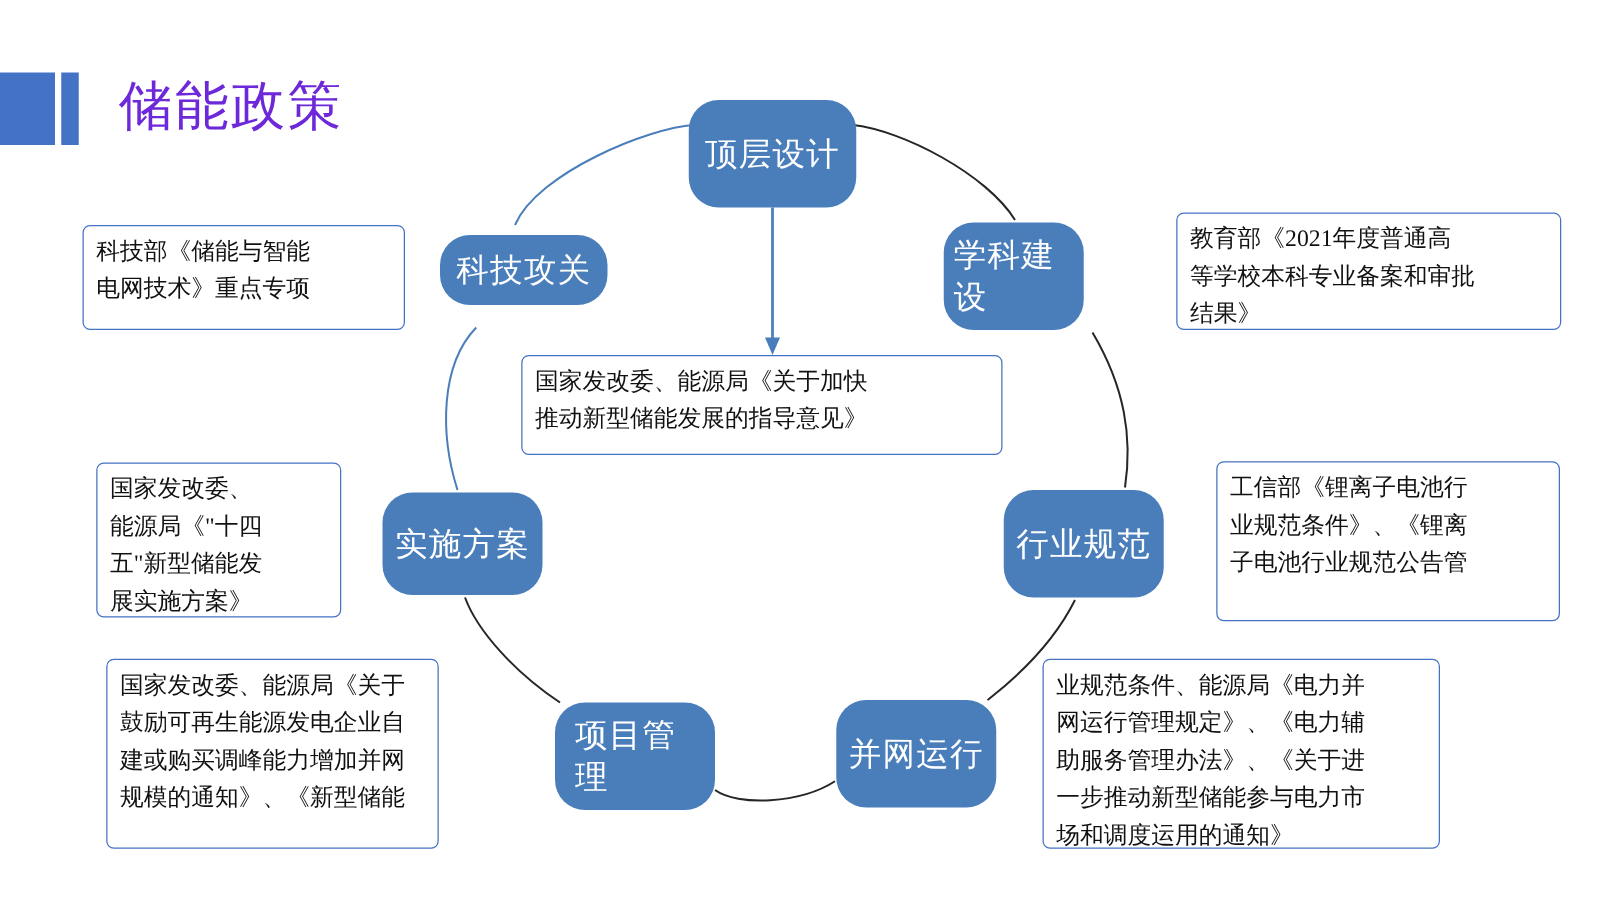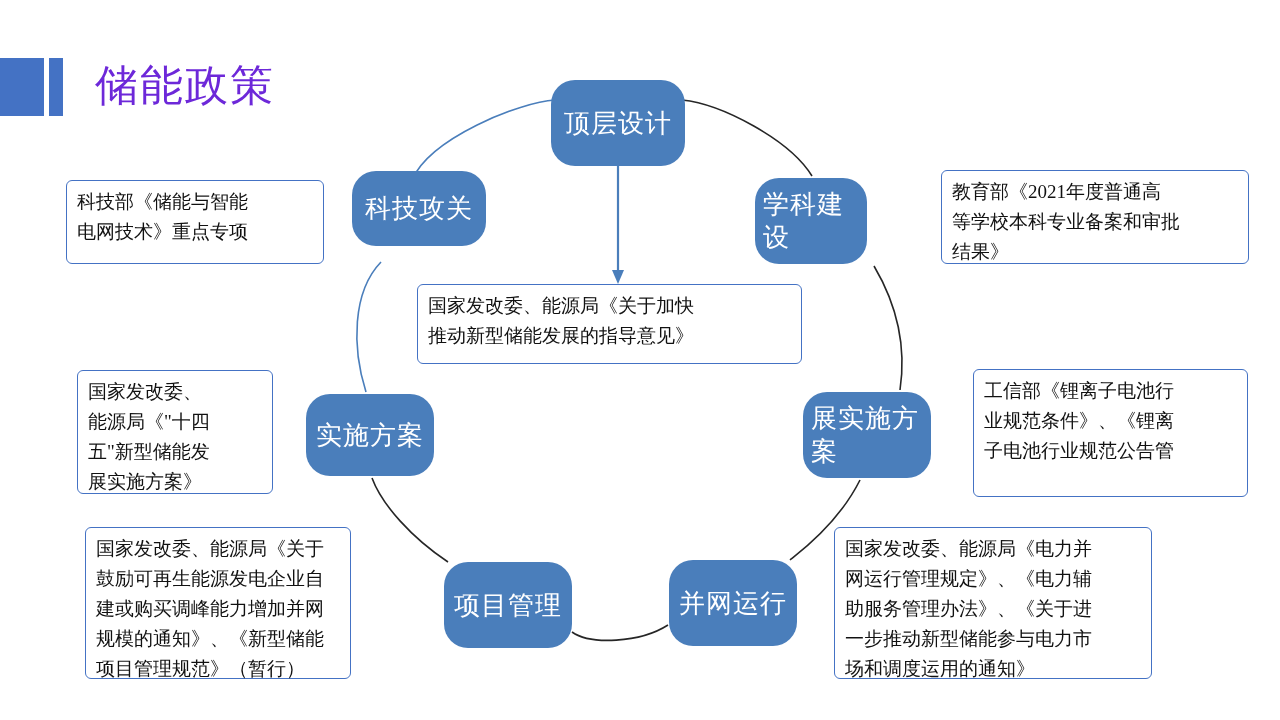--- a/index.html
+++ b/index.html
@@ -68,25 +68,25 @@
     display: flex;
     align-items: center;
     justify-content: center;
     box-sizing: border-box;
     padding: 4px 8px;
     letter-spacing: 1px;
   }
   .node-label { display: block; }
 
   #node-top       { left: 551px; top: 80px;  width: 134px; height: 86px; }
-  #node-tech      { left: 352px; top: 171px; width: 134px; height: 75px; }
+  #node-tech      { left: 352px; top: 188px; width: 134px; height: 56px; }
   #node-discipline{ left: 755px; top: 178px; width: 112px; height: 86px; }
   #node-plan      { left: 306px; top: 394px; width: 128px; height: 82px; }
   #node-standard  { left: 803px; top: 392px; width: 128px; height: 86px; }
-  #node-project   { left: 444px; top: 562px; width: 128px; height: 86px; }
+  #node-project   { left: 444px; top: 562px; width: 128px; height: 86px; padding-left: 16px; }
   #node-grid      { left: 669px; top: 560px; width: 128px; height: 86px; }
 
   
   .callout {
     position: absolute;
     border: 1.4px solid #4472C4;
     border-radius: 6px;
     background: #ffffff;
     color: #111111;
     font-size: 19px;
@@ -146,21 +146,21 @@
   <div class="node" id="node-tech">
     <span class="node-label">科技攻关</span>
   </div>
   <div class="node" id="node-discipline">
     <span class="node-label">学科建设</span>
   </div>
   <div class="node" id="node-plan">
     <span class="node-label">实施方案</span>
   </div>
   <div class="node" id="node-standard">
-    <span class="node-label">展实施方案</span>
+    <span class="node-label">行业规范</span>
   </div>
   <div class="node" id="node-project">
     <span class="node-label">项目管理</span>
   </div>
   <div class="node" id="node-grid">
     <span class="node-label">并网运行</span>
   </div>
 
   <div class="callout" id="callout-tech">
     <span>科技部《储能与智能</span>
@@ -189,24 +189,23 @@
     <span>工信部《锂离子电池行</span>
     <span>业规范条件》、《锂离</span>
     <span>子电池行业规范公告管</span>
   </div>
 
   <div class="callout" id="callout-project">
     <span>国家发改委、能源局《关于</span>
     <span>鼓励可再生能源发电企业自</span>
     <span>建或购买调峰能力增加并网</span>
     <span>规模的通知》、《新型储能</span>
-    <span>项目管理规范》（暂行）</span>
   </div>
 
   <div class="callout" id="callout-grid">
-    <span>国家发改委、能源局《电力并</span>
+    <span>业规范条件、能源局《电力并</span>
     <span>网运行管理规定》、《电力辅</span>
     <span>助服务管理办法》、《关于进</span>
     <span>一步推动新型储能参与电力市</span>
     <span>场和调度运用的通知》</span>
   </div>
 
 </div>
 
 </body></html>

